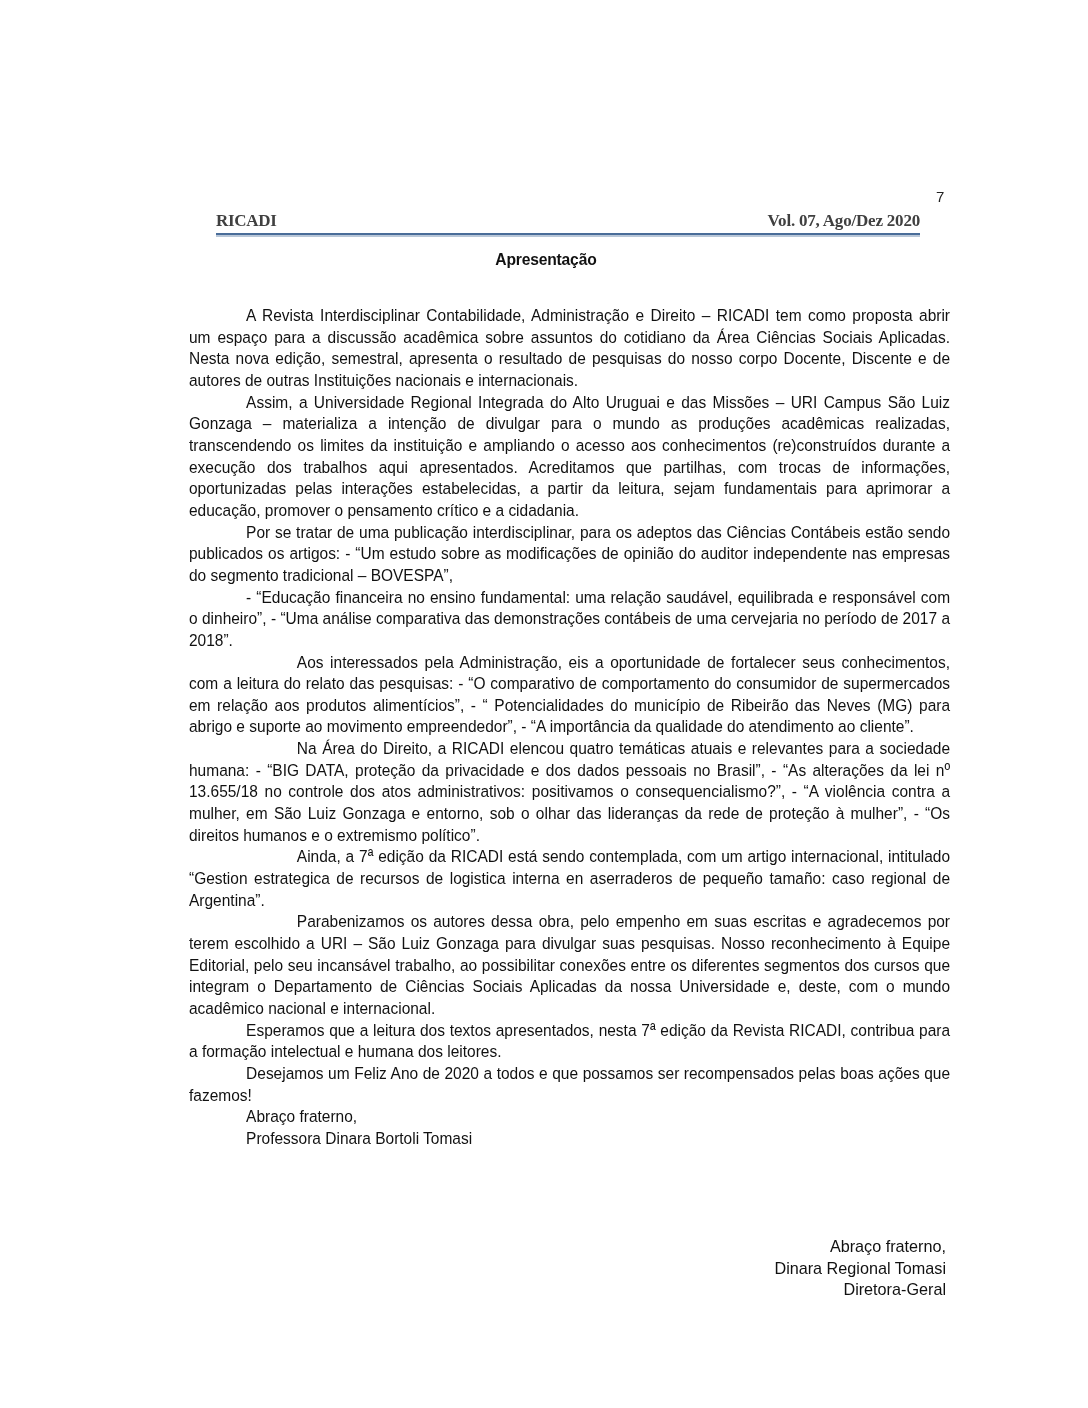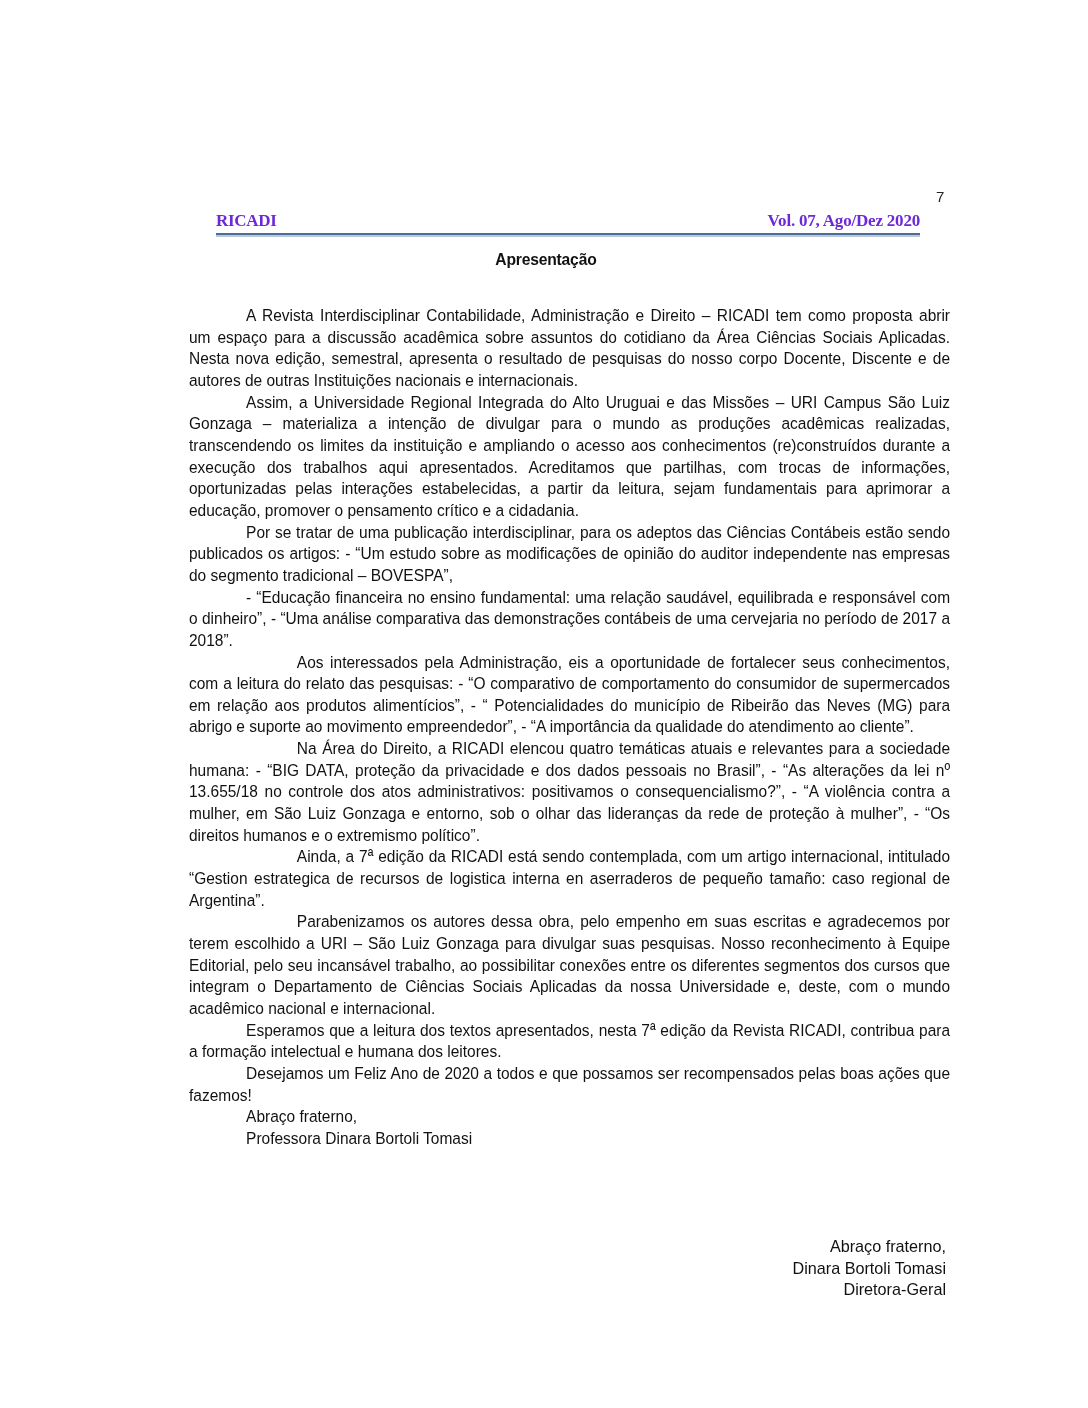--- a/index.html
+++ b/index.html
@@ -27,21 +27,21 @@
     position: absolute;
     left: 216px;
     top: 209px;
     width: 704px;
     height: 24px;
     border-bottom: 2px solid #4a6d99;
     box-shadow: 0 2px 0 #b9c7d8;
     font-family: "Liberation Serif", serif;
     font-weight: bold;
     font-size: 17px;
-    color: #6d28d9;
+    color: #404040;
     text-decoration: underline;
     text-decoration-color: #3e6396;
   }
   .running-header .journal {
     position: absolute;
     left: 0;
     top: 2px;
     letter-spacing: -0.3px;
   }
   .running-header .volume {
@@ -119,15 +119,15 @@
   <p class="deep">Ainda, a 7ª edição da RICADI está sendo contemplada, com um artigo internacional, intitulado “Gestion estrategica de recursos de logistica interna en aserraderos de pequeño tamaño: caso regional de Argentina”.</p>
   <p class="deep">Parabenizamos os autores dessa obra, pelo empenho em suas escritas e agradecemos por terem escolhido a URI – São Luiz Gonzaga para divulgar suas pesquisas. Nosso reconhecimento à Equipe Editorial, pelo seu incansável trabalho, ao possibilitar conexões entre os diferentes segmentos dos cursos que integram o Departamento de Ciências Sociais Aplicadas da nossa Universidade e, deste, com o mundo acadêmico nacional e internacional.</p>
   <p>Esperamos que a leitura dos textos apresentados, nesta 7ª edição da Revista RICADI, contribua para a formação intelectual e humana dos leitores.</p>
   <p>Desejamos um Feliz Ano de 2020 a todos e que possamos ser recompensados pelas boas ações que fazemos!</p>
   <p class="closing">Abraço fraterno,</p>
   <p class="closing">Professora Dinara Bortoli Tomasi</p>
 </div>
 
 <div class="signature">
   <div>Abraço fraterno,</div>
-  <div>Dinara Bortoli Tomasi</div>
+  <div>Dinara Regional Tomasi</div>
   <div>Diretora-Geral</div>
 </div>
 
 </body></html>

